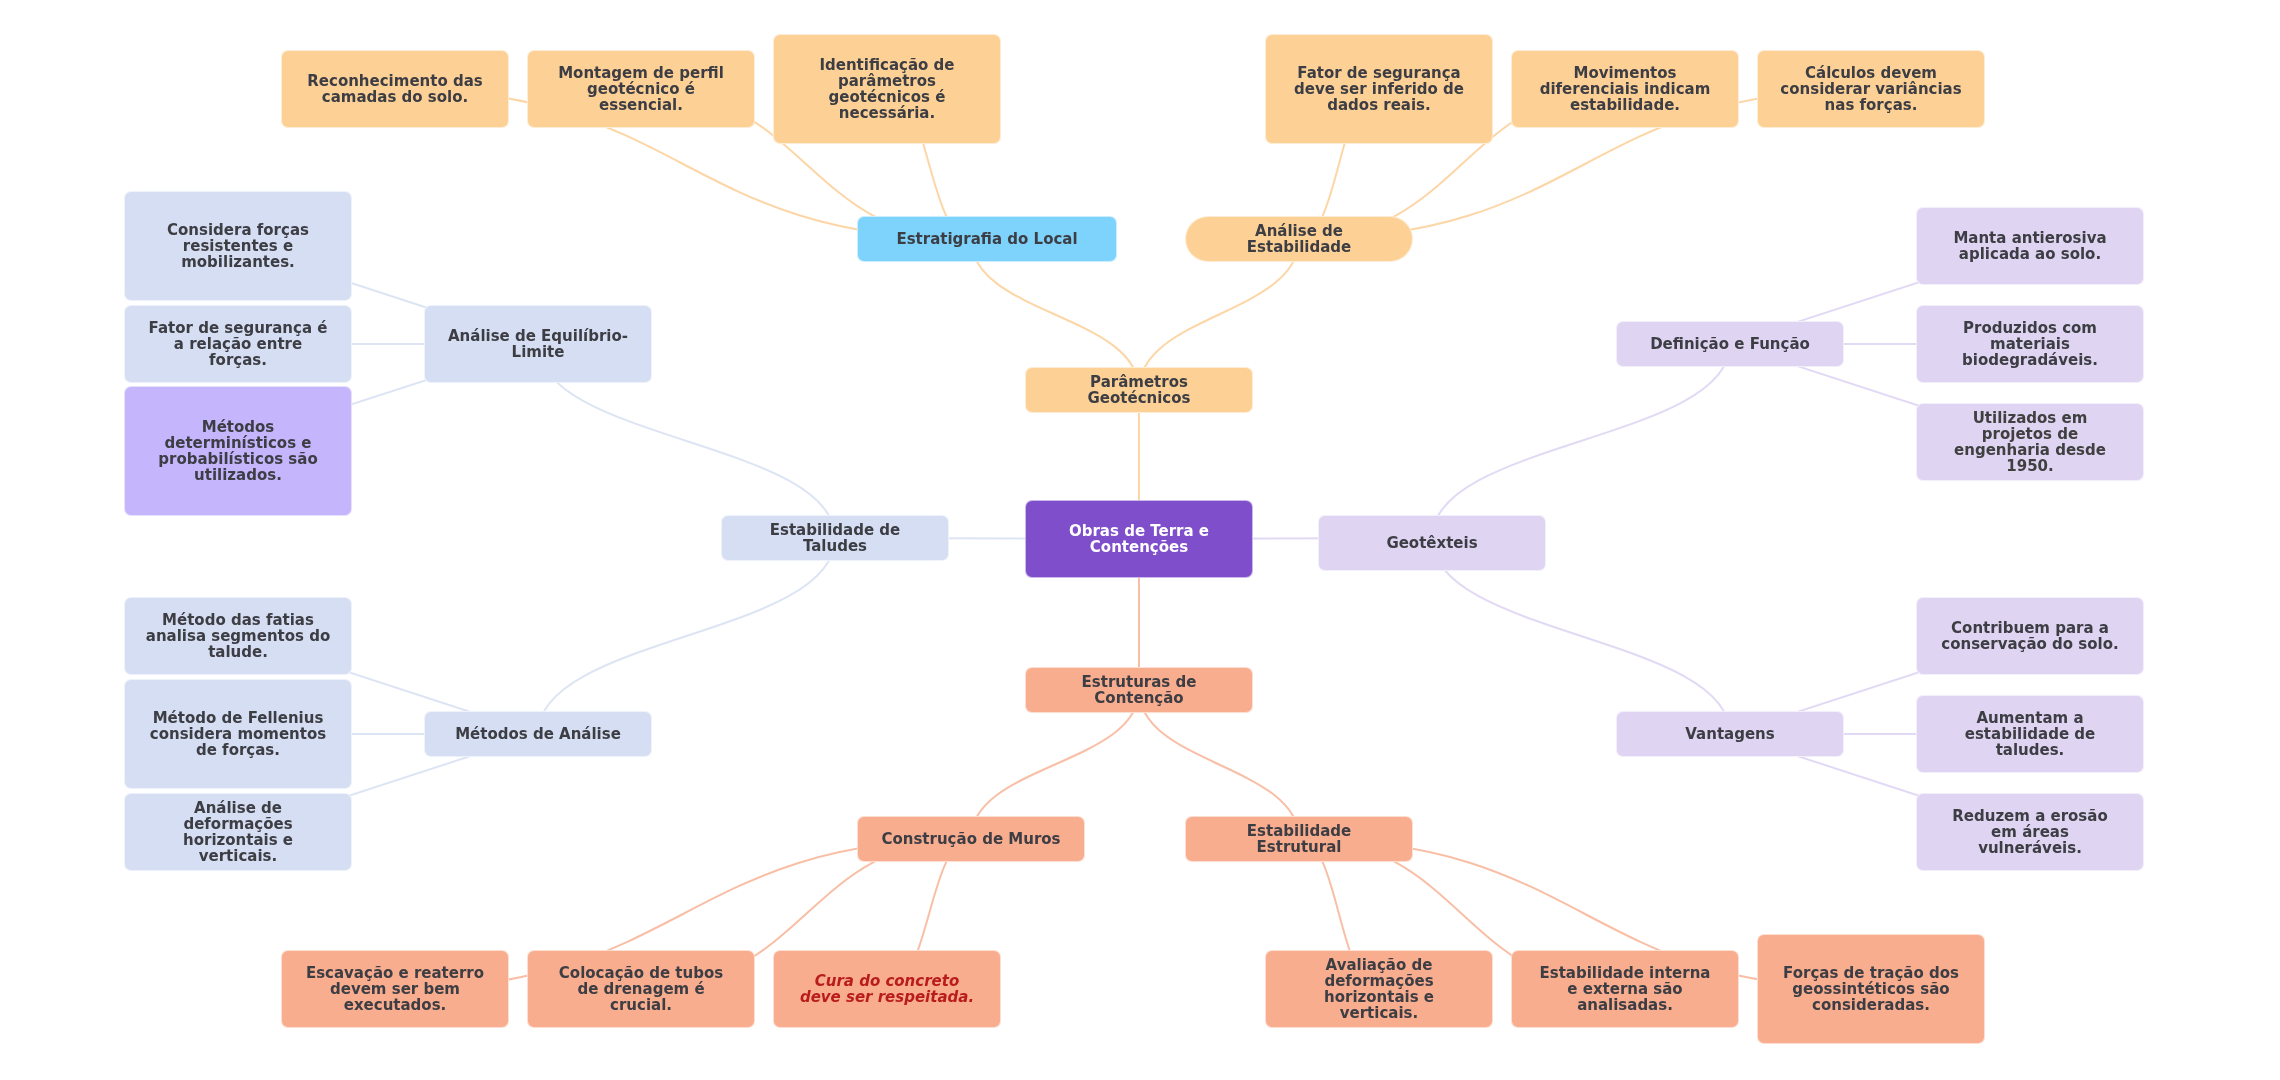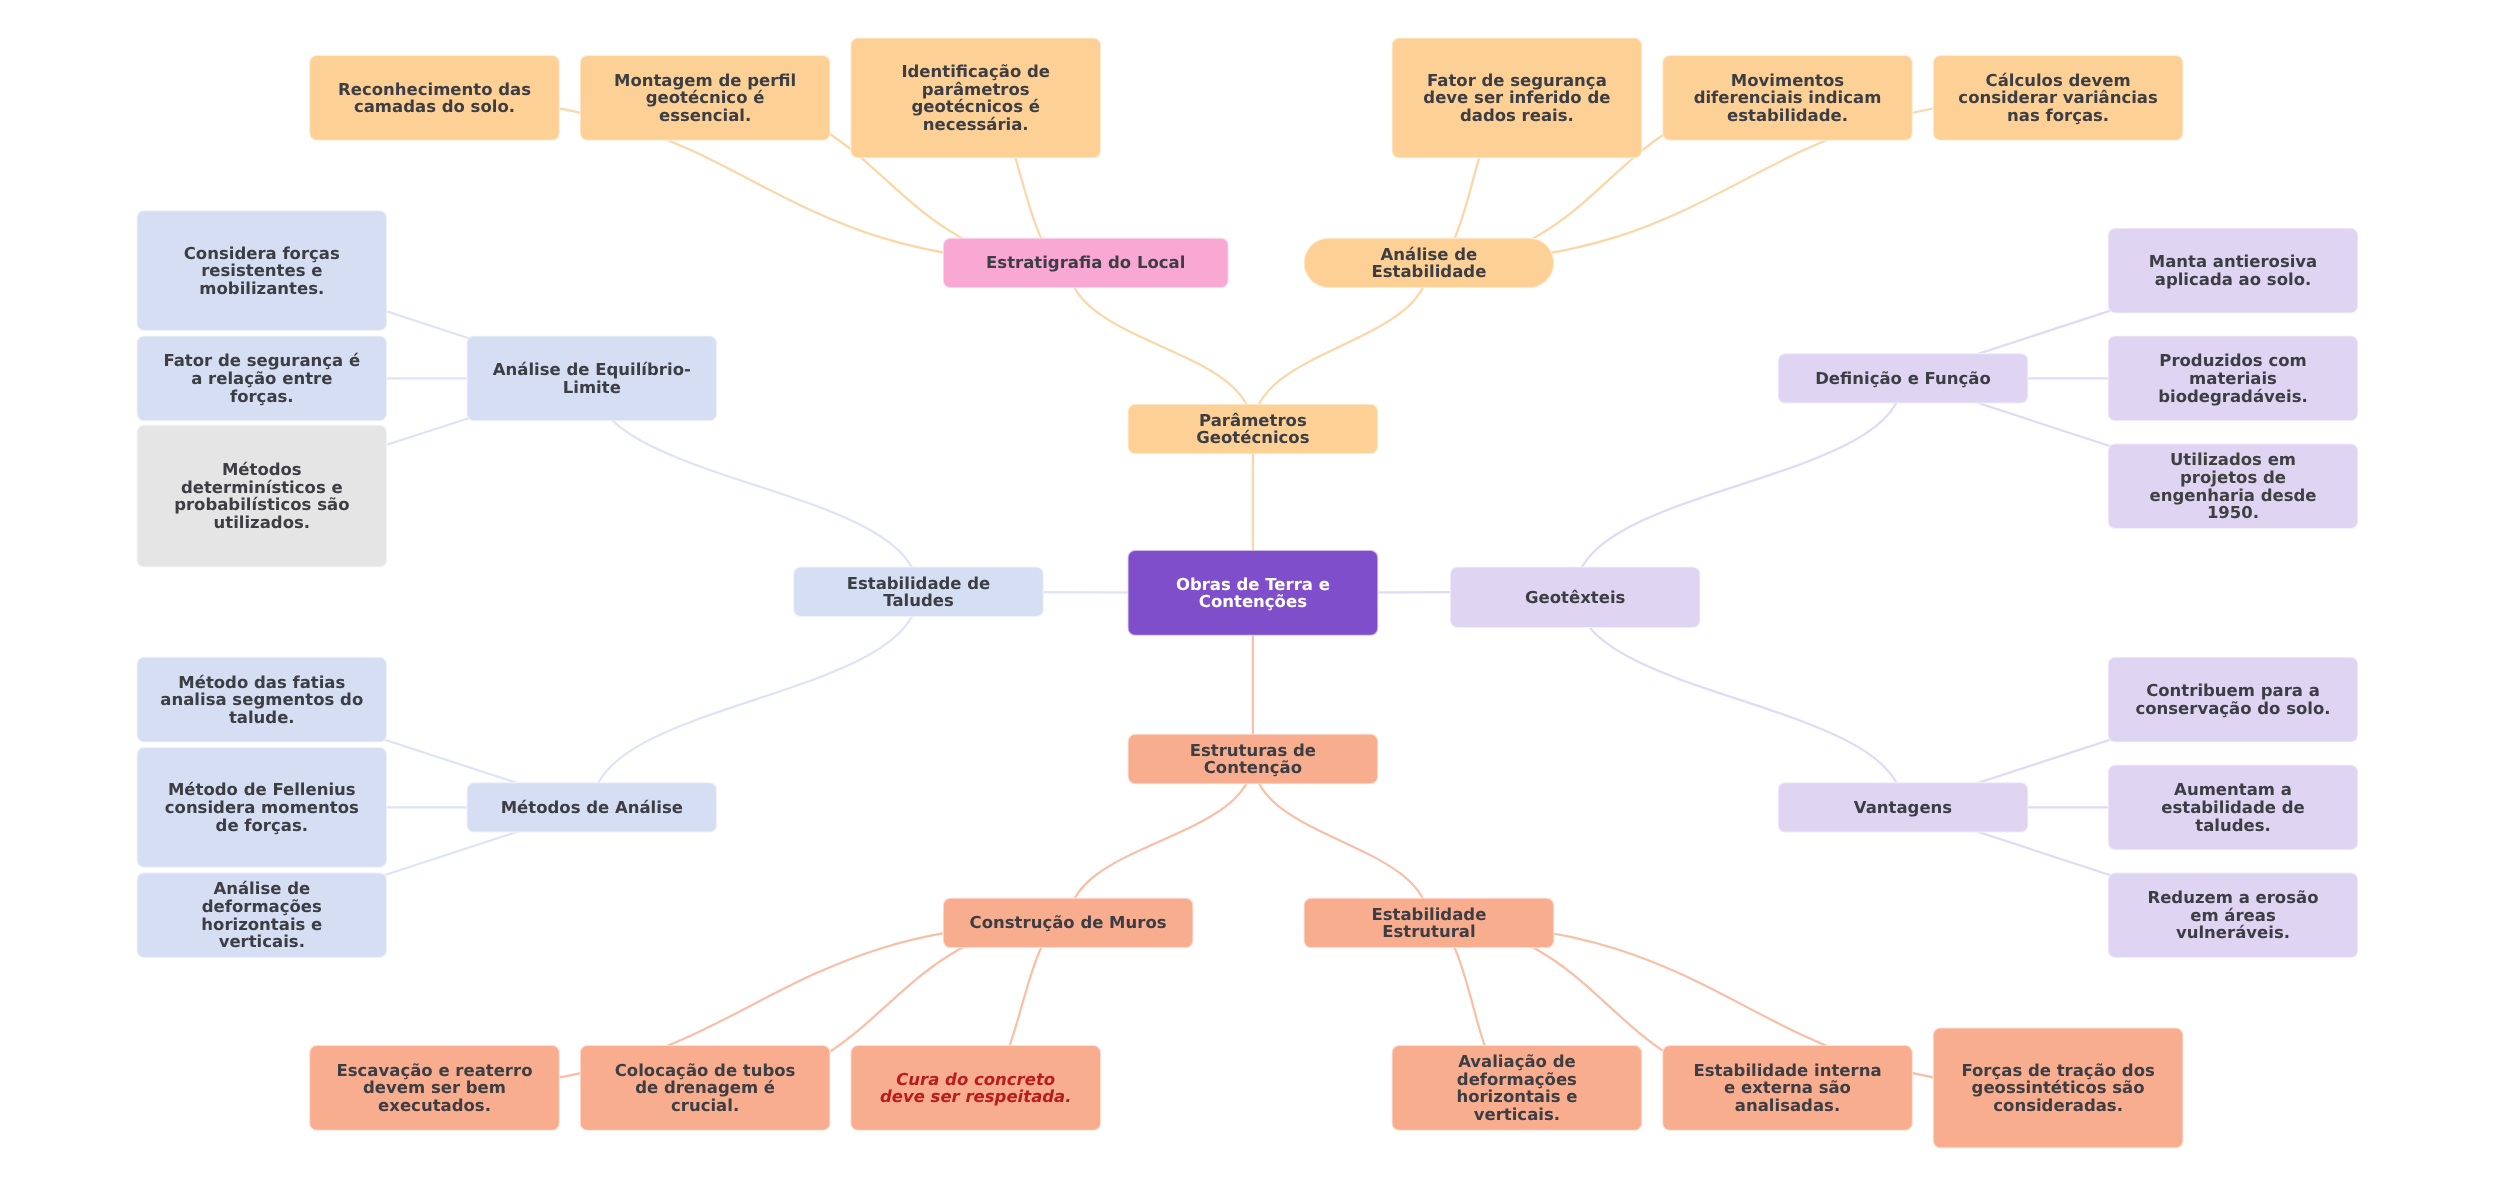--- a/index.html
+++ b/index.html
@@ -58,21 +58,21 @@
       <path d="M1299,839 C1585,839 1585,989 1871,989" fill="none" stroke="#f9bfa6" stroke-width="2"></path>
     </svg>
 
   <div class="node root" id="n-root" style="left: 1025px; top: 500px; width: 228px; height: 78px; background: rgb(127, 79, 203); color: rgb(255, 255, 255);">
     <span>Obras de Terra e Contenções</span>
   </div>
 
   <div class="node" id="n-b0" style="left: 1025px; top: 367px; width: 228px; height: 46px; background: rgb(253, 209, 150); color: rgb(61, 61, 68);">
     <span>Parâmetros Geotécnicos</span>
     </div>
-  <div class="node" id="n-b0s0" style="left: 857px; top: 216px; width: 260px; height: 46px; background: #f9a8d4; color: rgb(61, 61, 68);">
+  <div class="node" id="n-b0s0" style="left: 857px; top: 216px; width: 260px; height: 46px; background: #7dd3fc; color: rgb(61, 61, 68);">
     <span>Estratigrafia do Local</span>
     </div>
   <div class="node leaf" id="n-b0s0l0" style="left: 281px; top: 50px; width: 228px; height: 78px; background: rgb(253, 209, 150); color: rgb(61, 61, 68);">
     <span>Reconhecimento das camadas do solo.</span>
     </div>
   <div class="node leaf" id="n-b0s0l1" style="left: 527px; top: 50px; width: 228px; height: 78px; background: rgb(253, 209, 150); color: rgb(61, 61, 68);">
     <span>Montagem de perfil geotécnico é essencial.</span>
     </div>
   <div class="node leaf" id="n-b0s0l2" style="left: 773px; top: 34px; width: 228px; height: 110px; background: rgb(253, 209, 150); color: rgb(61, 61, 68);">
     <span>Identificação de parâmetros geotécnicos é necessária.</span>
@@ -95,21 +95,21 @@
     </div>
   <div class="node" id="n-b1s0" style="left: 424px; top: 305px; width: 228px; height: 78px; background: rgb(213, 222, 242); color: rgb(61, 61, 68);">
     <span>Análise de Equilíbrio-Limite</span>
     </div>
   <div class="node leaf" id="n-b1s0l0" style="left: 124px; top: 191px; width: 228px; height: 110px; background: rgb(213, 222, 242); color: rgb(61, 61, 68);">
     <span>Considera forças resistentes e mobilizantes.</span>
     </div>
   <div class="node leaf" id="n-b1s0l1" style="left: 124px; top: 305px; width: 228px; height: 78px; background: rgb(213, 222, 242); color: rgb(61, 61, 68);">
     <span>Fator de segurança é a relação entre forças.</span>
     </div>
-  <div class="node leaf" id="n-b1s0l2" style="left: 124px; top: 386px; width: 228px; height: 130px; background: #e5e5e5; color: rgb(61, 61, 68);">
+  <div class="node leaf" id="n-b1s0l2" style="left: 124px; top: 386px; width: 228px; height: 130px; background: #c4b5fd; color: rgb(61, 61, 68);">
     <span>Métodos determinísticos e probabilísticos são utilizados.</span>
     </div>
   <div class="node" id="n-b1s1" style="left: 424px; top: 711px; width: 228px; height: 46px; background: rgb(213, 222, 242); color: rgb(61, 61, 68);">
     <span>Métodos de Análise</span>
     </div>
   <div class="node leaf" id="n-b1s1l0" style="left: 124px; top: 597px; width: 228px; height: 78px; background: rgb(213, 222, 242); color: rgb(61, 61, 68);">
     <span>Método das fatias analisa segmentos do talude.</span>
     </div>
   <div class="node leaf" id="n-b1s1l1" style="left: 124px; top: 679px; width: 228px; height: 110px; background: rgb(213, 222, 242); color: rgb(61, 61, 68);">
     <span>Método de Fellenius considera momentos de forças.</span>

